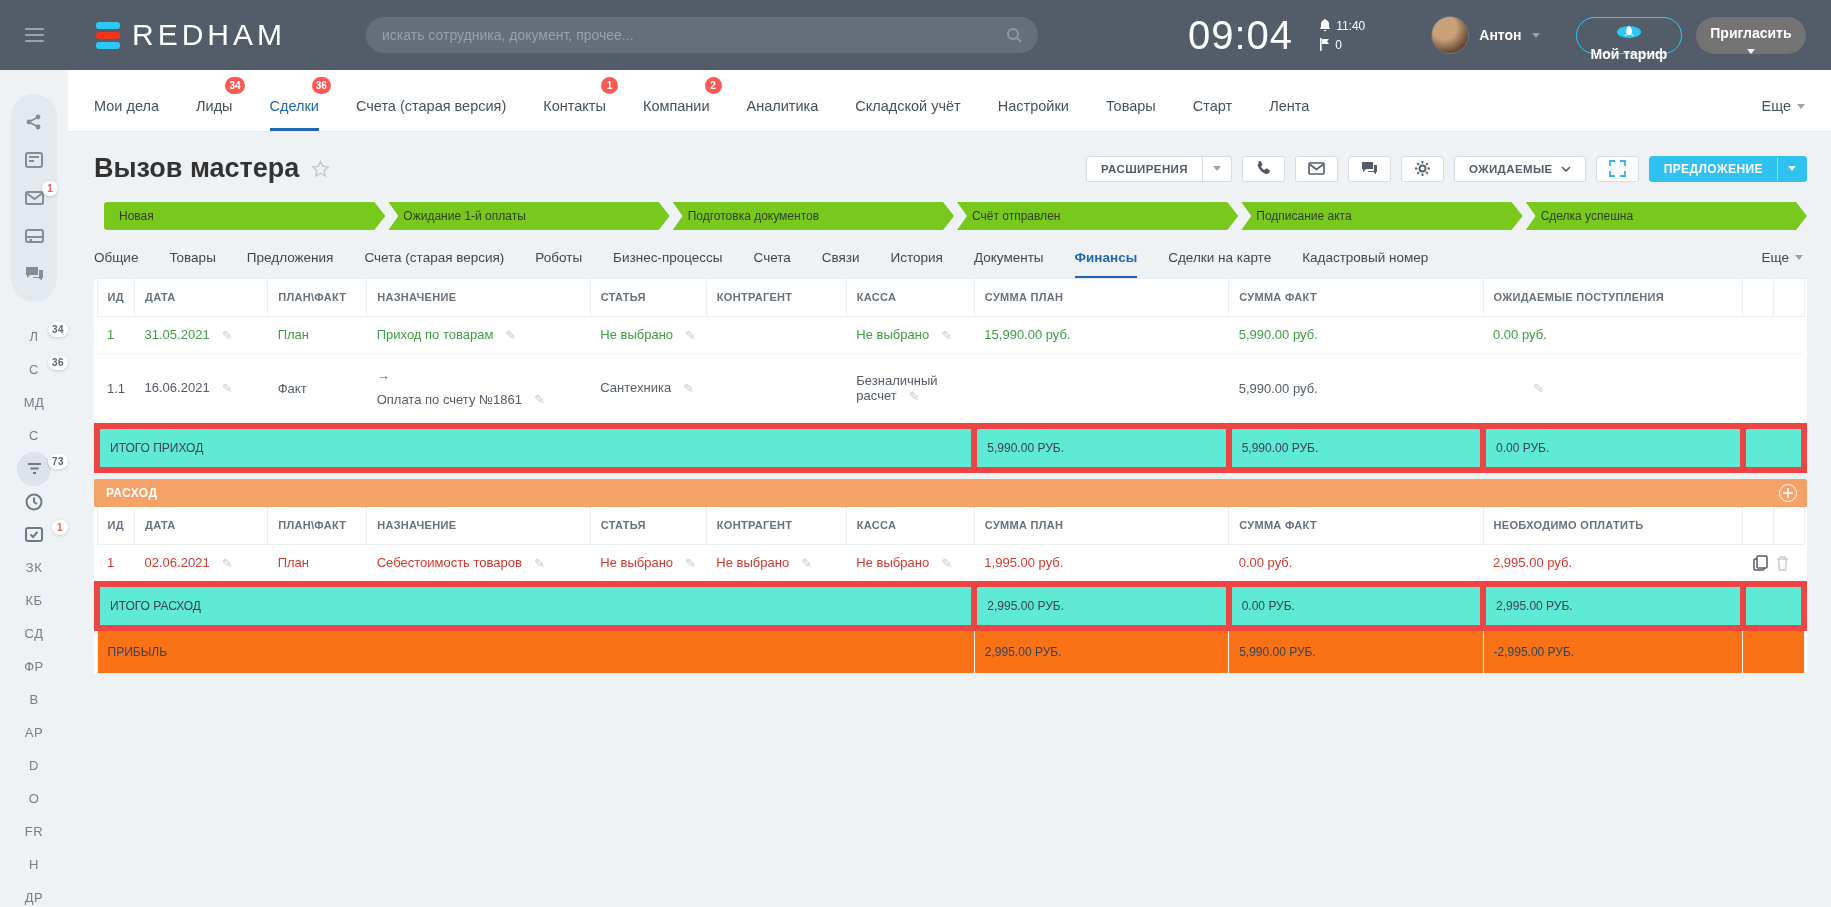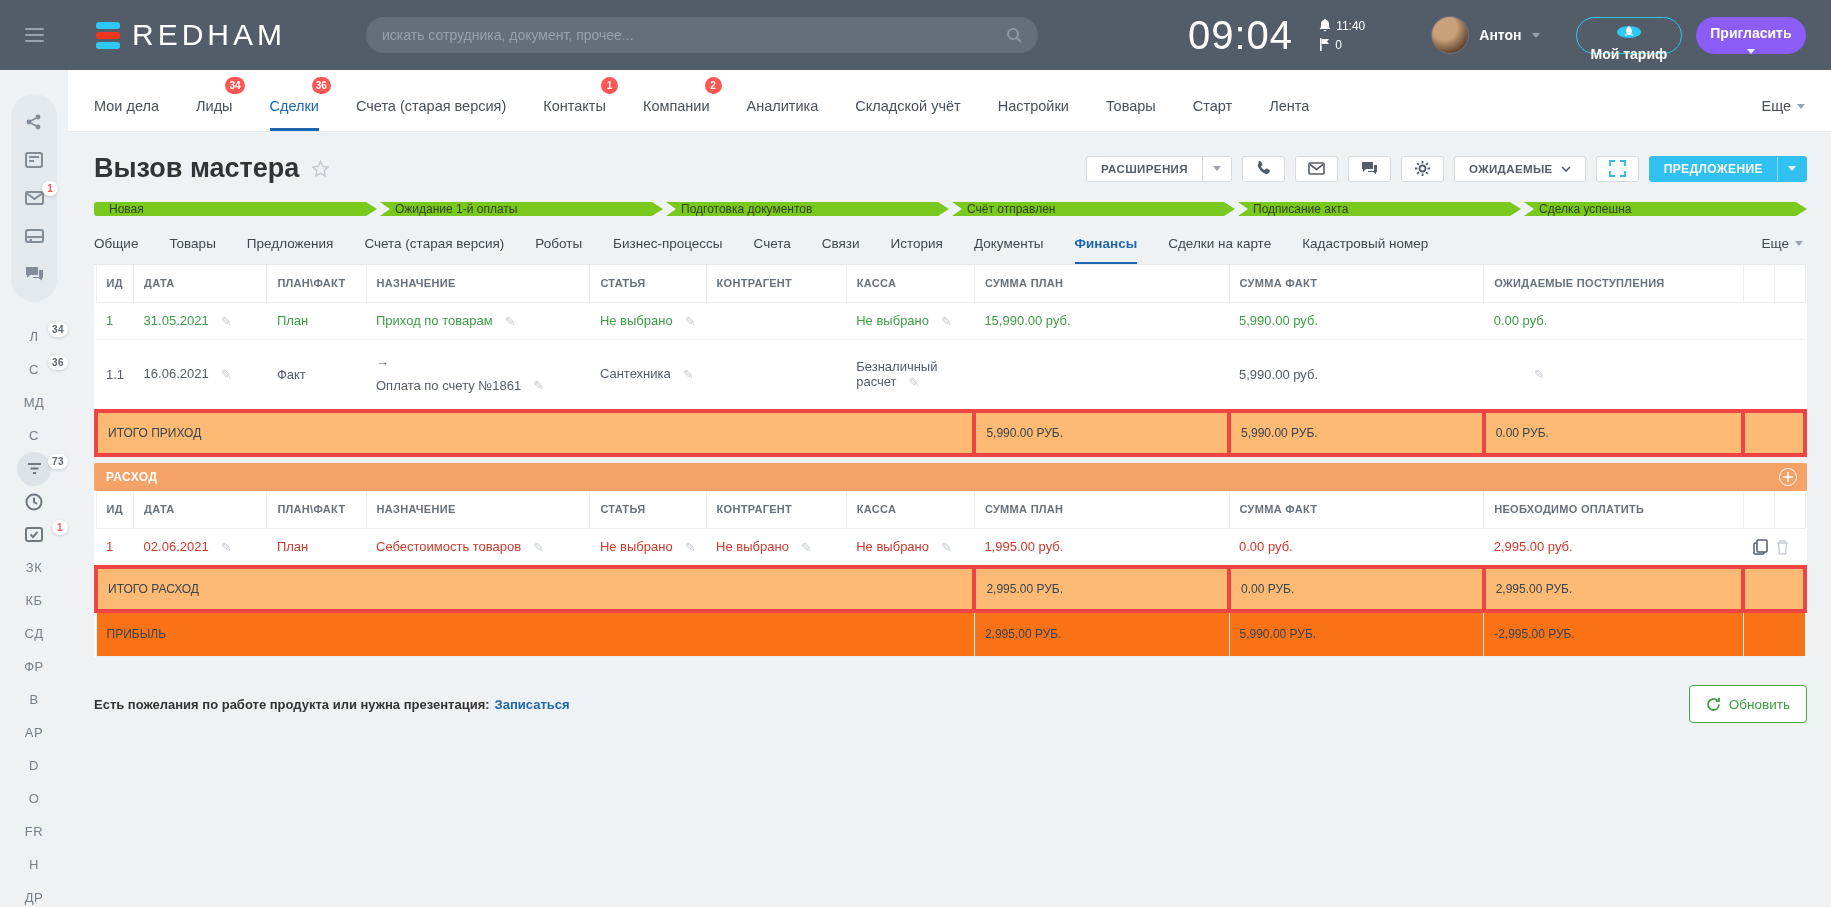--- a/index.html
+++ b/index.html
@@ -23,21 +23,21 @@
   .notif { margin-left:26px; display:flex; flex-direction:column; gap:5px; }
   .notif .nrow { display:flex; align-items:center; gap:5px; color:#fff; font-size:12px; }
   .tb-user { margin-left:66px; display:flex; align-items:center; gap:10px; cursor:pointer; }
   .avatar { width:38px; height:38px; border-radius:50%; background:radial-gradient(circle at 35% 30%, #c9a27a 0 35%, #6e4f37 70%, #3c2d20); border:1px solid #6b7480; }
   .tb-user .uname { color:#fff; font-size:14px; font-weight:bold; }
   .caret { width:0; height:0; border-left:4px solid transparent; border-right:4px solid transparent; border-top:5px solid #9aa3ad; display:inline-block; }
   .caret.white { border-top-color:#e8f7fd; }
   .pill { height:37px; border-radius:19px; display:flex; align-items:center; gap:8px; padding:8px 14px; font-size:14px; font-weight:bold; cursor:pointer;flex-direction:column; }
   .tariff { margin-left:36px; border:1px solid #2ec8f4; color:#fff; background:transparent; }
   .rocket { width:24px; height:24px; border-radius:50%; background:#2ec8f4; display:flex; align-items:center; justify-content:center; }
-  .invite { margin-left:14px; margin-right:18px; background:#8b5cf6; color:#fff; }
+  .invite { margin-left:14px; margin-right:18px; background:#737373; color:#fff; }
 
   
   .frame { display:flex; height:851px; }
   .sidebar { width:68px; background:#eef2f5; flex-shrink:0; display:flex; flex-direction:column; align-items:center; }
   .side-group { margin-top:24px; width:46px; background:#e3e9ed; border-radius:23px; padding:9px 0; display:flex; flex-direction:column; align-items:center; }
   .sicon { width:40px; height:38px; display:flex; align-items:center; justify-content:center; color:#828d97; position:relative; cursor:pointer; }
   .sbadge { position:absolute; top:2px; right:-4px; background:#fff; border-radius:9px; min-width:16px; height:15px; padding:0 4px; font-size:10px; display:flex; align-items:center; justify-content:center; color:#5c6670; box-shadow:0 1px 3px rgba(83,92,105,.25); font-weight:bold; }
   .sbadge.red { color:#ff5752; }
   .side-list { margin-top:18px; display:flex; flex-direction:column; align-items:center; }
   .side-item { height:33px; width:60px; display:flex; align-items:center; justify-content:center; color:#747f8a; font-size:13px; position:relative; cursor:pointer; letter-spacing:.5px; }
@@ -59,41 +59,41 @@
   .star { margin-left:12px; color:#c3cad1; cursor:pointer; }
   .title-actions { margin-left:auto; display:flex; align-items:center; gap:10px; }
   .btn { height:26px; background:#fff; border:1px solid #d5dbe0; border-radius:3px; display:flex; align-items:center; color:#535c69; font-size:11.5px; font-weight:bold; cursor:pointer; letter-spacing:.4px; }
   .btn .seg { padding:0 14px; display:flex; align-items:center; gap:8px; height:100%; }
   .btn .seg + .seg { border-left:1px solid #d5dbe0; padding:0 10px; }
   .btn.icon-only .seg { padding:0 12px; }
   .proposal { background:#31c1f1; border-color:#31c1f1; color:#fff; font-size:12px; }
   .proposal .seg + .seg { border-left:1px solid rgba(255,255,255,.45); }
 
   
-  .stages { display:flex; margin-top:18px; height:14px; }
+  .stages { display:flex; margin-top:18px; height:28px;margin-left:10px; }
   .stage { flex:1; background:#79c81d; color:#33401f; font-size:12px; display:flex; align-items:center; padding-left:15px; margin-left:3px; clip-path:polygon(0 0, calc(100% - 11px) 0, 100% 50%, calc(100% - 11px) 100%, 0 100%, 10px 50%); cursor:pointer; white-space:nowrap; overflow:hidden; }
   .stage:first-child { margin-left:0; clip-path:polygon(0 0, calc(100% - 11px) 0, 100% 50%, calc(100% - 11px) 100%, 0 100%); border-radius:3px 0 0 3px; }
 
   
   .dtabs { display:flex; align-items:center; margin-top:20px; padding-bottom:0; border-bottom:1px solid #e4e9ed; }
   .dtab { margin-right:31px; font-size:13.5px; color:#40484f; padding-bottom:13px; cursor:pointer; white-space:nowrap; }
   .dtab.active { color:#1e67b0; border-bottom:2px solid #1e67b0; padding-bottom:11px; font-weight:bold; }
   .dtab-more { margin-left:auto; margin-right:4px; display:flex; align-items:center; gap:6px; }
 
   
   .secbar { height:28px; border-radius:2px; display:flex; align-items:center; padding:0 10px 0 12px; color:#fff; font-size:12px; font-weight:bold; letter-spacing:.4px; }
   .secbar.green { background:#5fc391; margin-top:18px; }
   .secbar.orange { background:#f4a268; margin-top:6px; }
   .secbar .plus { margin-left:auto; width:18px; height:18px; border:1px solid rgba(255,255,255,.9); border-radius:50%; display:flex; align-items:center; justify-content:center; cursor:pointer; }
   table.fin { width:100%; border-collapse:collapse; background:#fff; table-layout:fixed; }
   table.fin th { height:37px; font-size:11px; color:#66727d; text-align:left; padding:0 8px 0 10px; border:1px solid #eceff1; border-top:none; font-weight:bold; letter-spacing:.3px; white-space:nowrap; overflow:hidden; }
   table.fin td { font-size:13px; color:#535c69; padding:10px 8px 10px 10px; border-bottom:1px solid #f1f3f5; vertical-align:middle; white-space:nowrap; overflow:hidden; }
   tr.row-green td { color:#3d9e45; }
   tr.row-red td { color:#cf3a2e; }
-  tr.totals td { background:#fdba74; color:#39434e; font-size:12px; border:4px solid #ef4444; height:44px; }
+  tr.totals td { background:#5eead4; color:#39434e; font-size:12px; border:6px solid #ef4444; height:44px; }
   tr.profit td { background:#f97316; color:#39434e; font-size:12px; border:1px solid #eceff1; border-top:none; height:46px; }
   .edit { display:inline-block; margin-left:12px; color:#c6ccd2; cursor:pointer; vertical-align:middle; }
   .two-line { line-height:1.9; }
   .act-icons { color:#535c69; display:flex; gap:8px; align-items:center; }
 
   
   .pfooter { display:flex; align-items:center; margin-top:28px; }
   .pfooter .ftext { font-size:13px; font-weight:bold; color:#333; }
   .pfooter a { color:#1e67b0; text-decoration:none; margin-left:5px; font-weight:bold; font-size:13px; cursor:pointer; }
   .refresh-btn { margin-left:auto; background:#fff; border:1px solid #47a447; color:#3f9e42; border-radius:4px; height:38px; padding:0 16px; display:flex; align-items:center; gap:8px; font-size:13.5px; cursor:pointer; }
@@ -575,28 +575,15 @@
         <tr class="profit">
           <td colspan="7">ПРИБЫЛЬ</td>
           <td>2,995.00 РУБ.</td>
           <td>5,990.00 РУБ.</td>
           <td>-2,995.00 РУБ.</td>
           <td colspan="2"></td>
         </tr>
       </tbody>
         </table>
 
-      <div class="pfooter">
-        <span class="ftext">Есть пожелания по работе продукта или нужна презентация:</span>
-        <a>Записаться</a>
-        <div class="refresh-btn">
-          <span>
-              <svg width="15" height="15" viewBox="0 0 15 15" fill="none" stroke="#3f9e42" stroke-width="1.8">
-                <path d="M13 7.5a5.5 5.5 0 1 1-1.7-4"></path>
-                <path d="M13 1v3.2H9.8" stroke-linejoin="round"></path>
-              </svg>
-            </span>
-          <span>Обновить</span>
-        </div>
-      </div>
     </div>
   </div>
 </div>
 
 </body></html>

